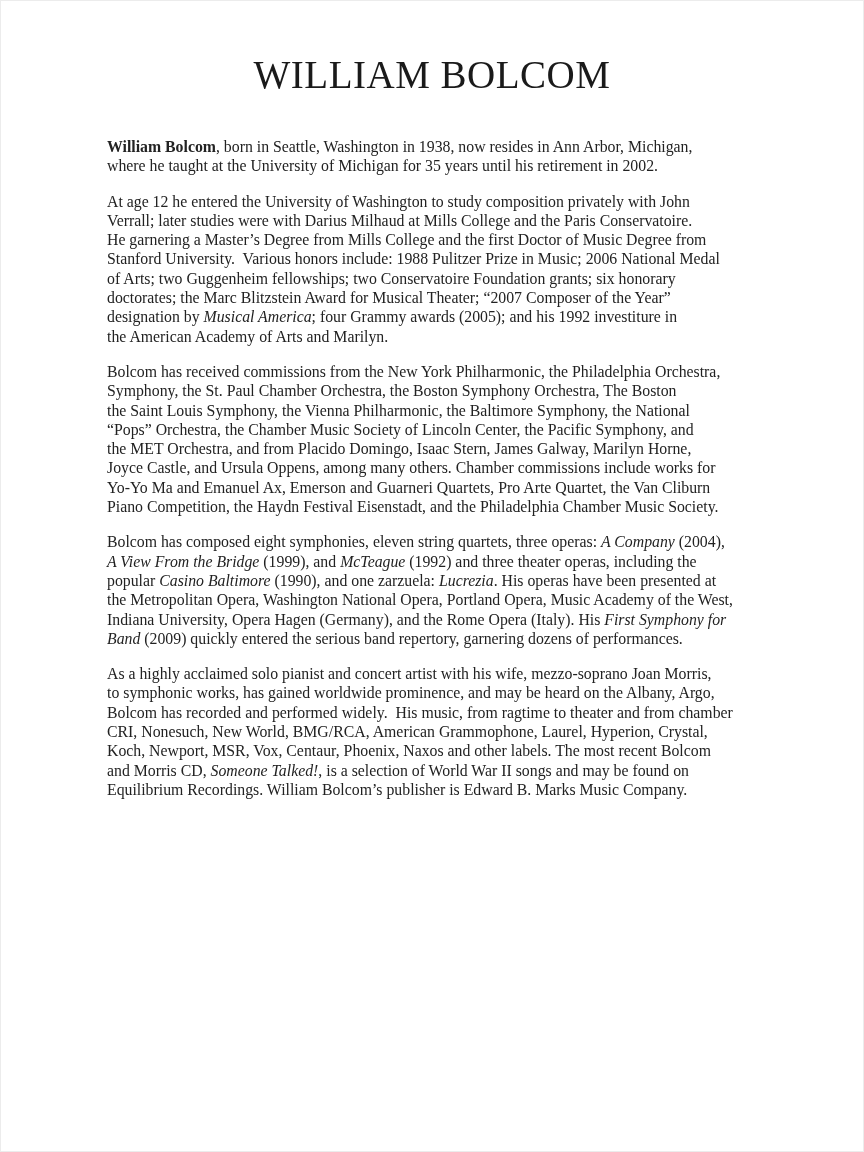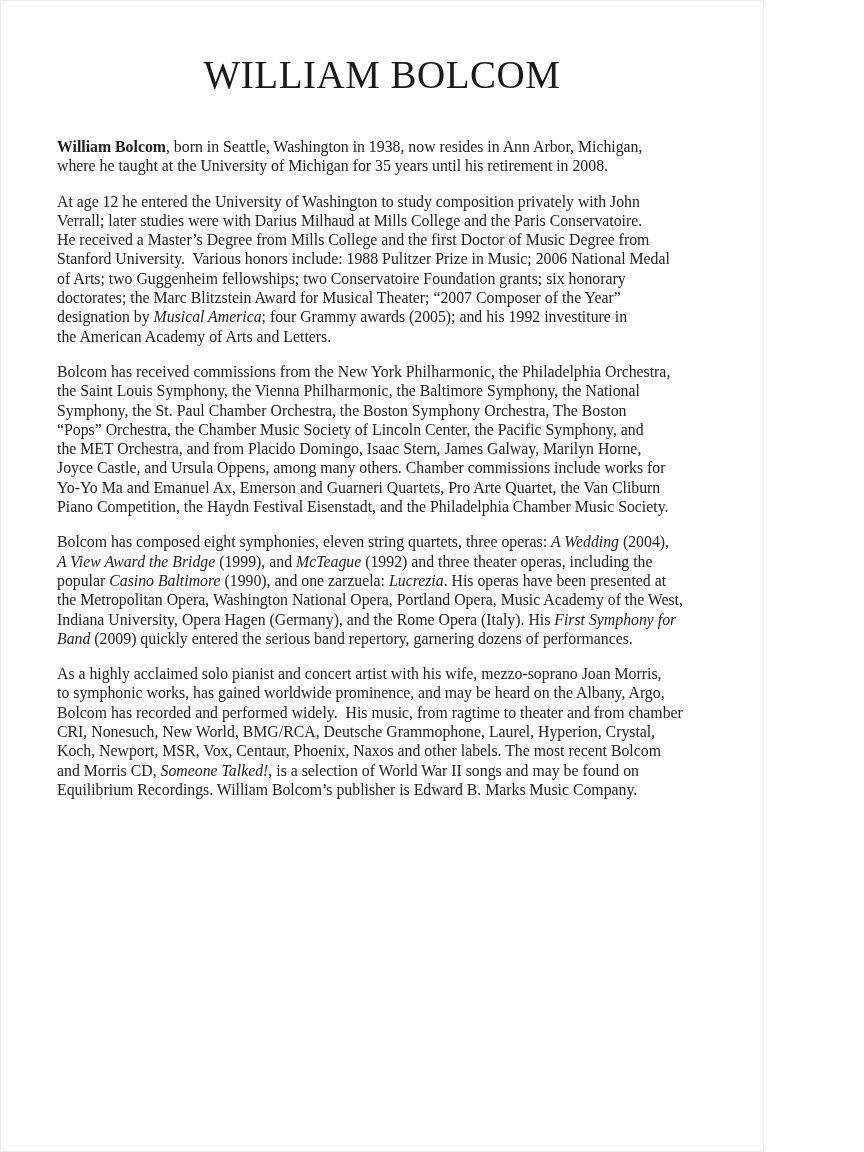--- a/index.html
+++ b/index.html
@@ -2,21 +2,21 @@
 <html><head>
 <meta charset="utf-8">
 <style>
   html, body {
     margin: 0;
     padding: 0;
     background: #ffffff;
   }
   .page {
     position: relative;
-    width: 764px;
+    width: 864px;
     height: 1152px;
     background: #ffffff;
     box-shadow: inset 0 0 0 1px #ececec;
     font-family: "Liberation Serif", "DejaVu Serif", serif;
     color: #222222;
     overflow: hidden;
   }
   .doc-title {
     margin: 52px 0 40px 0;
     font-size: 39px;
@@ -45,53 +45,53 @@
   .line em { }
 </style>
 </head>
 <body>
 
 <div class="page">
   <h1 class="doc-title">WILLIAM BOLCOM</h1>
   <div class="content">
       <p class="para">
         <span class="line"><strong>William Bolcom</strong>, born in Seattle, Washington in 1938, now resides in Ann Arbor, Michigan,</span>
-        <span class="line">where he taught at the University of Michigan for 35 years until his retirement in 2008.</span>
+        <span class="line">where he taught at the University of Michigan for 35 years until his retirement in 2002.</span>
       </p>
       <p class="para">
         <span class="line">At age 12 he entered the University of Washington to study composition privately with John</span>
         <span class="line">Verrall; later studies were with Darius Milhaud at Mills College and the Paris Conservatoire.</span>
-        <span class="line">He received a Master’s Degree from Mills College and the first Doctor of Music Degree from</span>
+        <span class="line">He garnering a Master’s Degree from Mills College and the first Doctor of Music Degree from</span>
         <span class="line">Stanford University.  Various honors include: 1988 Pulitzer Prize in Music; 2006 National Medal</span>
         <span class="line">of Arts; two Guggenheim fellowships; two Conservatoire Foundation grants; six honorary</span>
         <span class="line">doctorates; the Marc Blitzstein Award for Musical Theater; “2007 Composer of the Year”</span>
         <span class="line">designation by <em>Musical America</em>; four Grammy awards (2005); and his 1992 investiture in</span>
-        <span class="line">the American Academy of Arts and Letters.</span>
+        <span class="line">the American Academy of Arts and Marilyn.</span>
       </p>
       <p class="para">
         <span class="line">Bolcom has received commissions from the New York Philharmonic, the Philadelphia Orchestra,</span>
+        <span class="line">Symphony, the St. Paul Chamber Orchestra, the Boston Symphony Orchestra, The Boston</span>
         <span class="line">the Saint Louis Symphony, the Vienna Philharmonic, the Baltimore Symphony, the National</span>
-        <span class="line">Symphony, the St. Paul Chamber Orchestra, the Boston Symphony Orchestra, The Boston</span>
         <span class="line">“Pops” Orchestra, the Chamber Music Society of Lincoln Center, the Pacific Symphony, and</span>
         <span class="line">the MET Orchestra, and from Placido Domingo, Isaac Stern, James Galway, Marilyn Horne,</span>
         <span class="line">Joyce Castle, and Ursula Oppens, among many others. Chamber commissions include works for</span>
         <span class="line">Yo-Yo Ma and Emanuel Ax, Emerson and Guarneri Quartets, Pro Arte Quartet, the Van Cliburn</span>
         <span class="line">Piano Competition, the Haydn Festival Eisenstadt, and the Philadelphia Chamber Music Society.</span>
       </p>
       <p class="para">
-        <span class="line">Bolcom has composed eight symphonies, eleven string quartets, three operas: <em>A Wedding</em> (2004),</span>
-        <span class="line"><em>A View Award the Bridge</em> (1999), and <em>McTeague</em> (1992) and three theater operas, including the</span>
+        <span class="line">Bolcom has composed eight symphonies, eleven string quartets, three operas: <em>A Company</em> (2004),</span>
+        <span class="line"><em>A View From the Bridge</em> (1999), and <em>McTeague</em> (1992) and three theater operas, including the</span>
         <span class="line">popular <em>Casino Baltimore</em> (1990), and one zarzuela: <em>Lucrezia</em>. His operas have been presented at</span>
         <span class="line">the Metropolitan Opera, Washington National Opera, Portland Opera, Music Academy of the West,</span>
         <span class="line">Indiana University, Opera Hagen (Germany), and the Rome Opera (Italy). His <em>First Symphony for</em></span>
         <span class="line"><em>Band</em> (2009) quickly entered the serious band repertory, garnering dozens of performances.</span>
       </p>
       <p class="para">
         <span class="line">As a highly acclaimed solo pianist and concert artist with his wife, mezzo-soprano Joan Morris,</span>
         <span class="line">to symphonic works, has gained worldwide prominence, and may be heard on the Albany, Argo,</span>
         <span class="line">Bolcom has recorded and performed widely.  His music, from ragtime to theater and from chamber</span>
-        <span class="line">CRI, Nonesuch, New World, BMG/RCA, Deutsche Grammophone, Laurel, Hyperion, Crystal,</span>
+        <span class="line">CRI, Nonesuch, New World, BMG/RCA, American Grammophone, Laurel, Hyperion, Crystal,</span>
         <span class="line">Koch, Newport, MSR, Vox, Centaur, Phoenix, Naxos and other labels. The most recent Bolcom</span>
         <span class="line">and Morris CD, <em>Someone Talked!</em>, is a selection of World War II songs and may be found on</span>
         <span class="line">Equilibrium Recordings. William Bolcom’s publisher is Edward B. Marks Music Company.</span>
       </p>
     </div>
 </div>
 
 </body></html>

